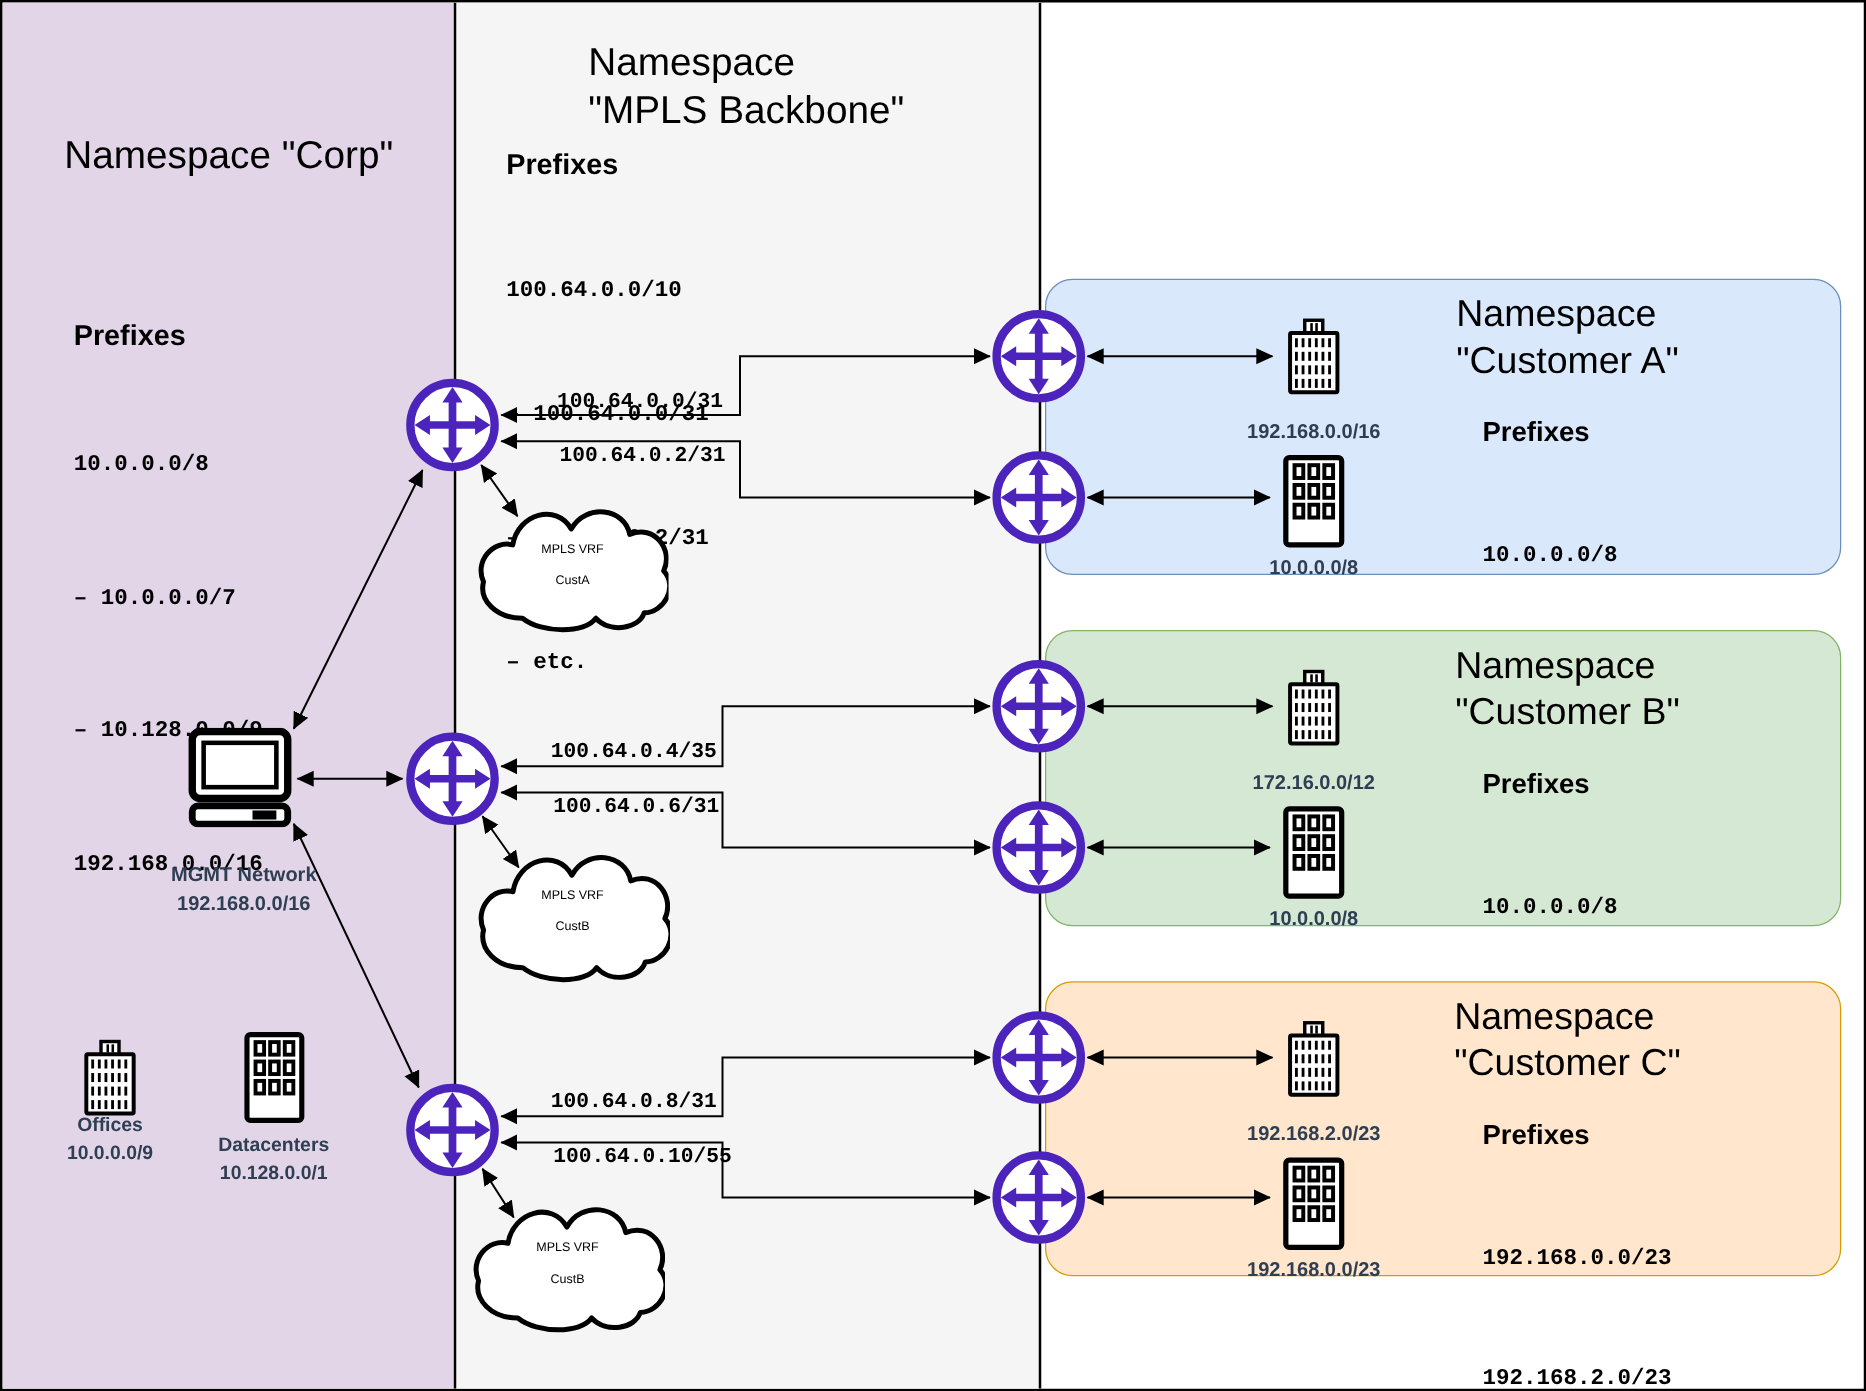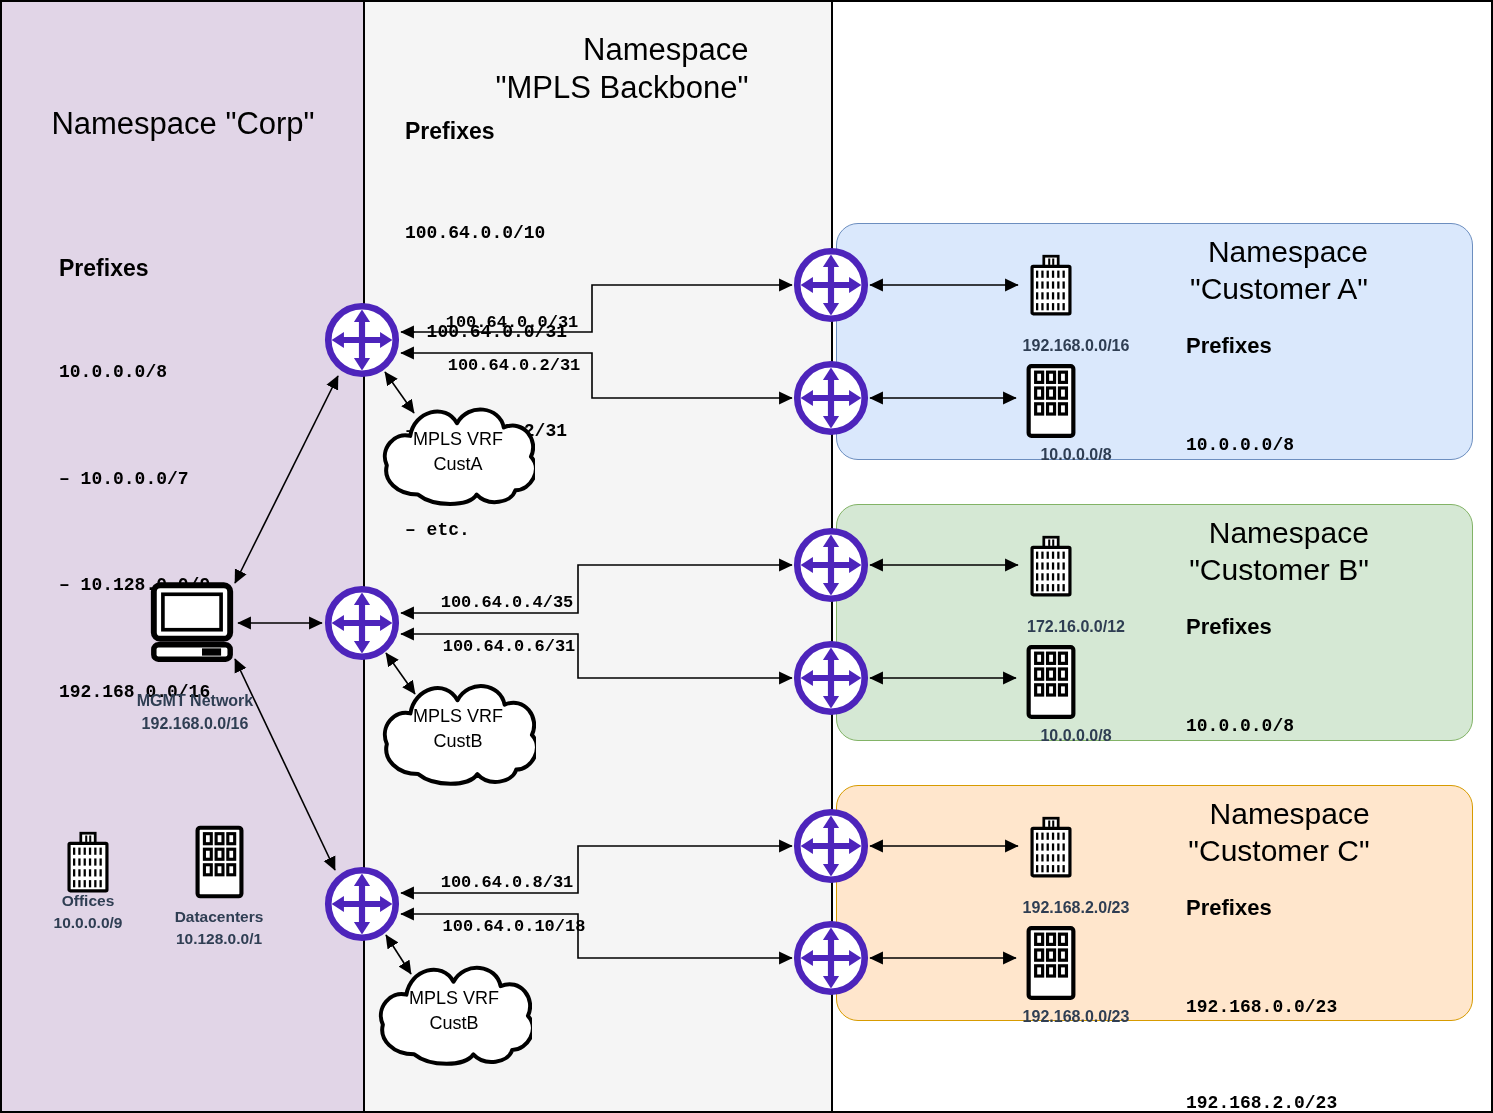--- a/index.html
+++ b/index.html
@@ -9,34 +9,34 @@
     font-family:"Liberation Sans",sans-serif;color:#000;
   }
   .abs{position:absolute;}
   .panel{position:absolute;top:0;height:100%;}
   #corp-panel{left:0;width:361px;background:#e1d5e7;}
   #backbone-panel{left:361px;width:470px;background:#f5f5f5;border-left:2px solid #000;border-right:2px solid #000;box-sizing:border-box;}
   .cust-box{position:absolute;left:834px;width:637px;border-radius:22px;box-sizing:border-box;}
   #cust-a{top:221px;height:237px;background:#dae8fc;border:1.5px solid #6c8ebf;}
   #cust-b{top:502px;height:237px;background:#d5e8d4;border:1.5px solid #82b366;}
   #cust-c{top:783px;height:236px;background:#ffe6cc;border:1.5px solid #d79b00;}
-  .ctr{transform:translateX(-50%);text-align:right;white-space:nowrap;margin-left:25px;}
+  .ctr{transform:translateX(-50%);text-align:left;white-space:nowrap;}
   .mid{transform:translate(-50%,-50%);text-align:center;white-space:nowrap;}
   .mono{font-family:Liberation Mono, monospace;font-weight:bold;}
   .title-lg{font-size:31px;line-height:38px;}
   .title-cust{font-size:30px;line-height:37px;}
   .h-prefix{font-size:23px;font-weight:bold;}
   .h-prefix-sm{font-size:22px;font-weight:bold;}
   .pfx{font-size:18px;line-height:35.5px;white-space:pre;}
   .pfx-bb{font-size:18px;line-height:33px;white-space:pre;}
   .pfx-cust{font-size:18px;line-height:32px;white-space:pre;}
   .lnk-label{font-size:17px;}
   .node-label{color:#2f3e53;font-weight:bold;font-size:16px;line-height:23px;}
   .node-label-sm{color:#2f3e53;font-weight:bold;font-size:15.5px;line-height:22px;}
-  .cloud-label{font-size:18px;line-height:25px;}
+  .cloud-label{font-size:10px;line-height:25px;}
   svg.icon{display:block;width:100%;height:100%;}
   #wires{position:absolute;left:0;top:0;pointer-events:none;}
   .wire{stroke:#000;stroke-width:1.6;fill:none;}
 </style>
 </head>
 <body>
 
 <svg width="0" height="0" style="position:absolute">
   <defs>
     <symbol id="sym-router" viewBox="0 0 80 80">
@@ -217,21 +217,21 @@
     <div>– 100.64.0.0/31</div>
     <div>– 100.64.0.2/31</div>
     <div>– etc.</div>
   </div>
 
   <div class="abs mid mono lnk-label" style="left:510px;top:320px;">100.64.0.0/31</div>
   <div class="abs mid mono lnk-label" style="left:512px;top:363px;">100.64.0.2/31</div>
   <div class="abs mid mono lnk-label" style="left:505px;top:600px;">100.64.0.4/35</div>
   <div class="abs mid mono lnk-label" style="left:507px;top:644px;">100.64.0.6/31</div>
   <div class="abs mid mono lnk-label" style="left:505px;top:880px;">100.64.0.8/31</div>
-  <div class="abs mid mono lnk-label" style="left:512px;top:924px;">100.64.0.10/18</div>
+  <div class="abs mid mono lnk-label" style="left:512px;top:924px;">100.64.0.10/55</div>
 
   <div class="abs" style="left:377px;top:392px;width:156px;height:114px;">
       <svg class="icon">
         <use href="#sym-cloud"></use>
       </svg>
     </div>
   <div class="abs mid cloud-label" style="left:456px;top:450px;">
     <div>MPLS VRF</div>
     <div>CustA</div>
   </div>

